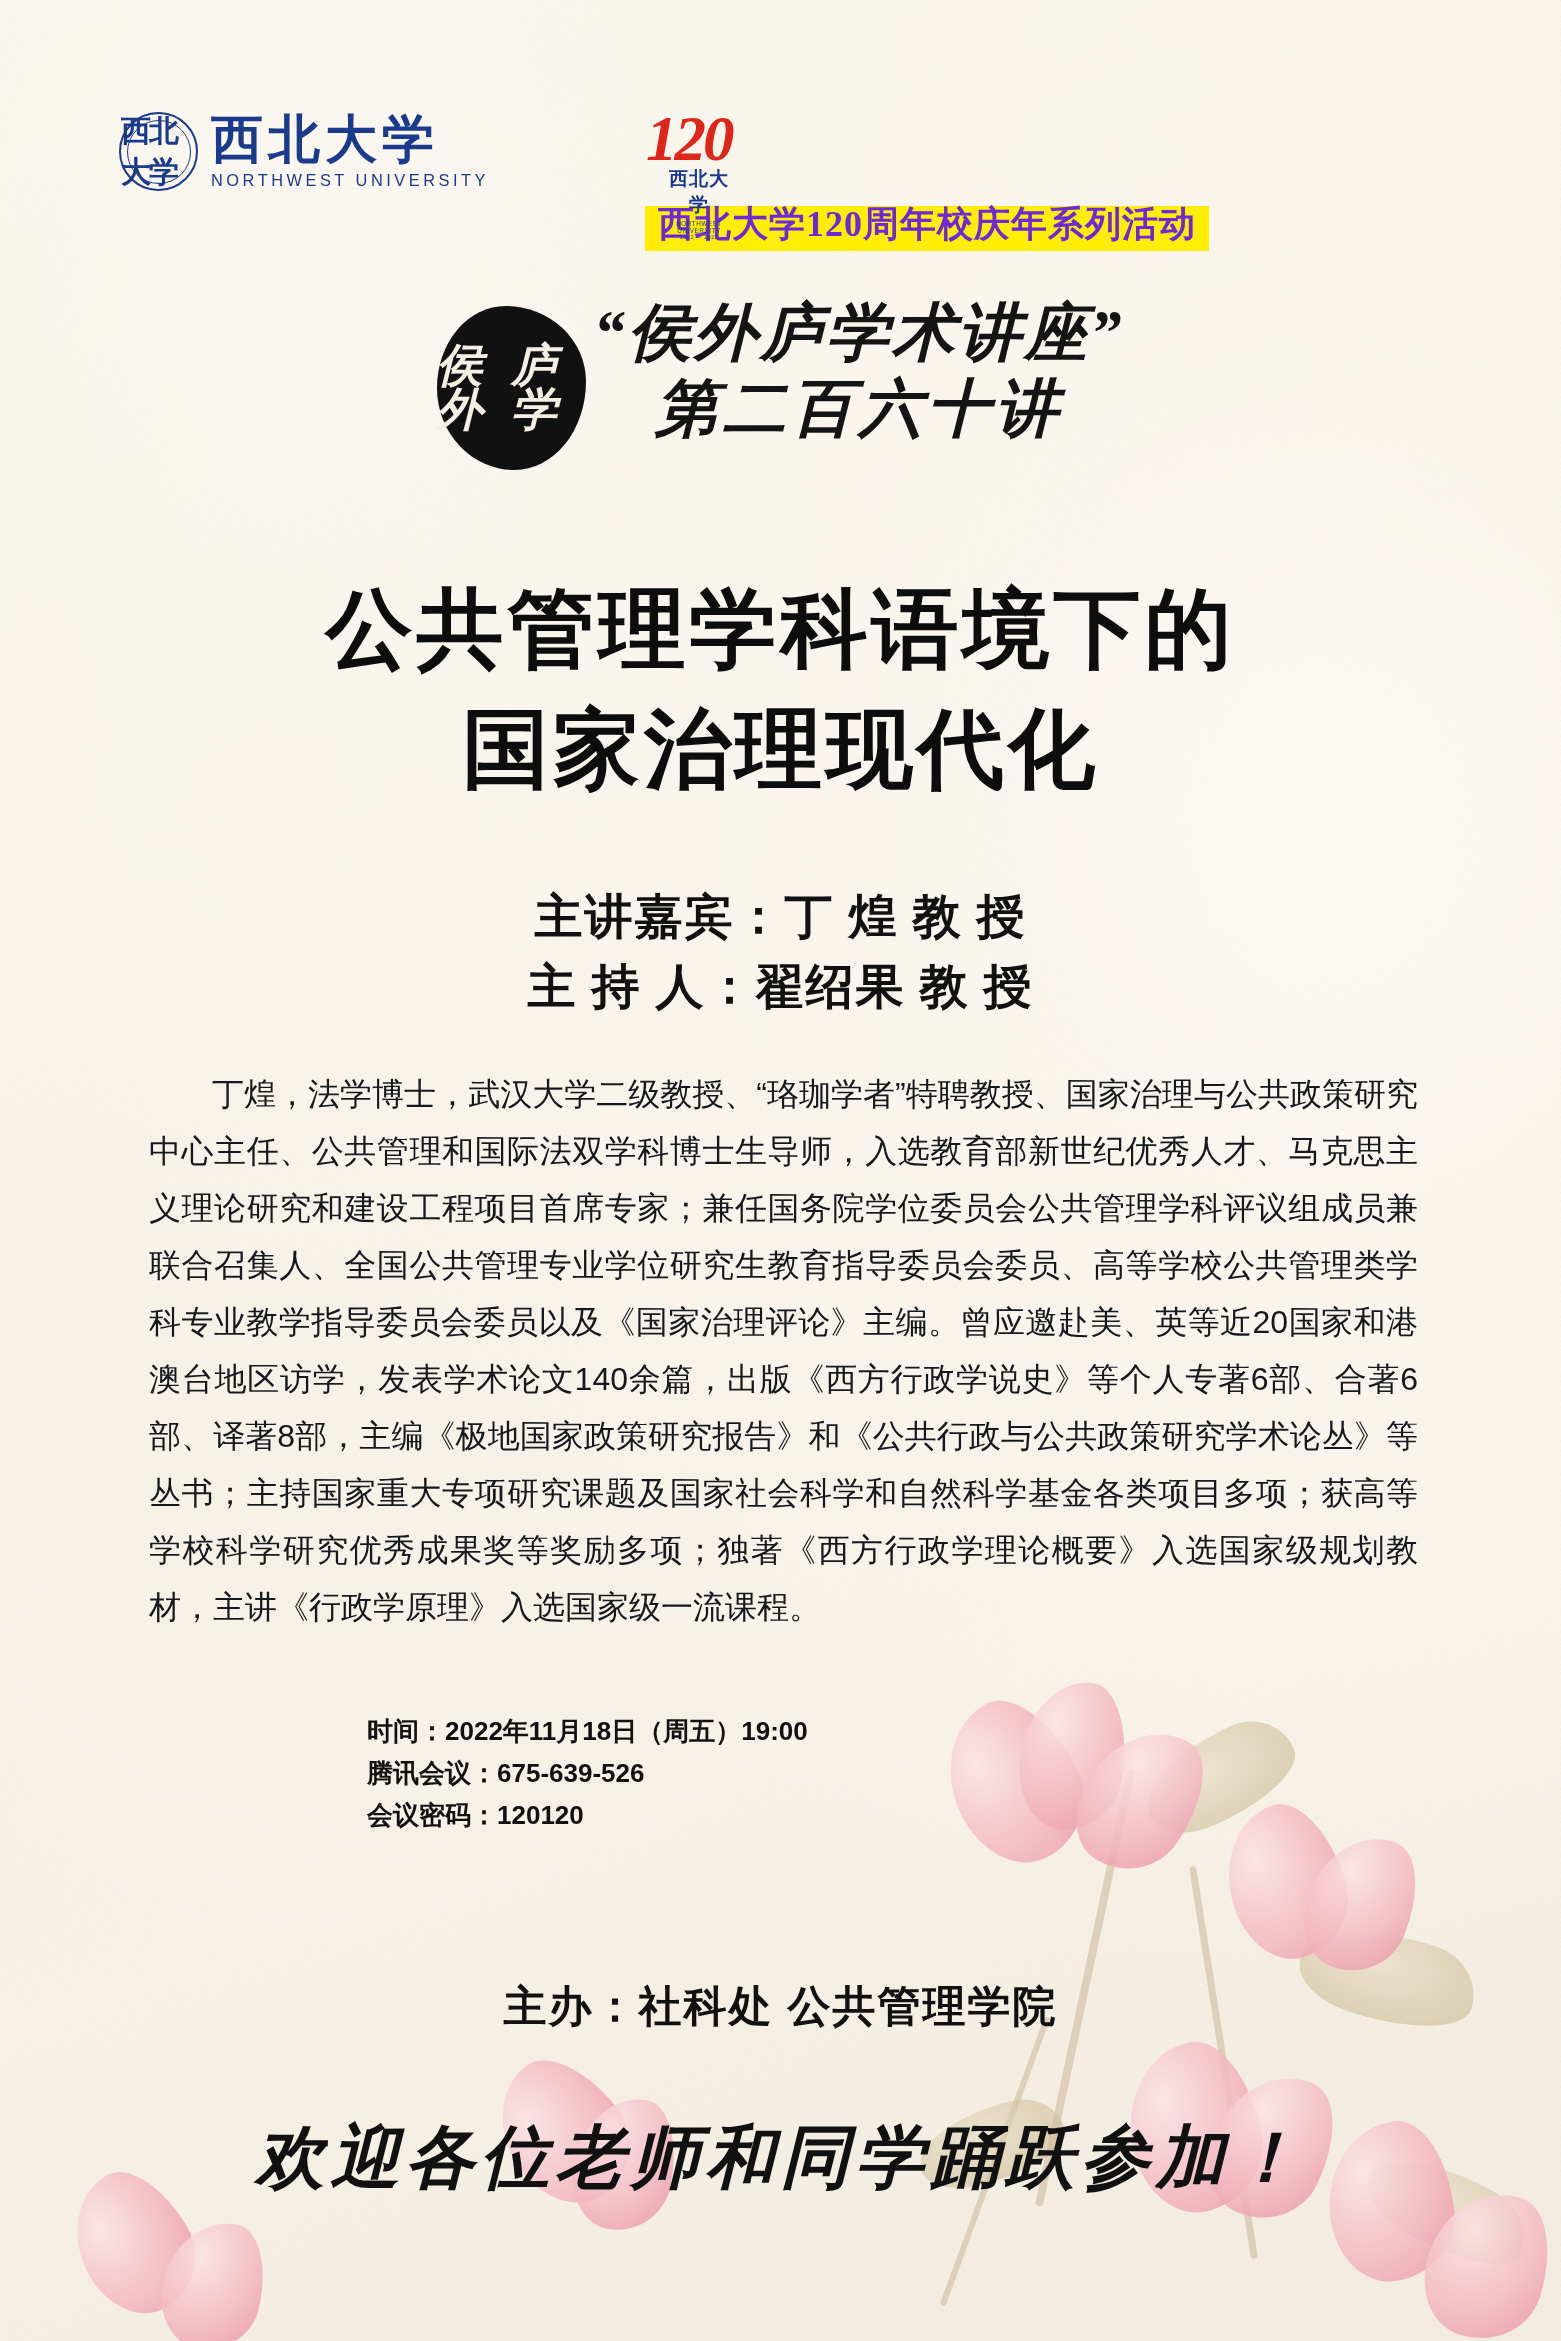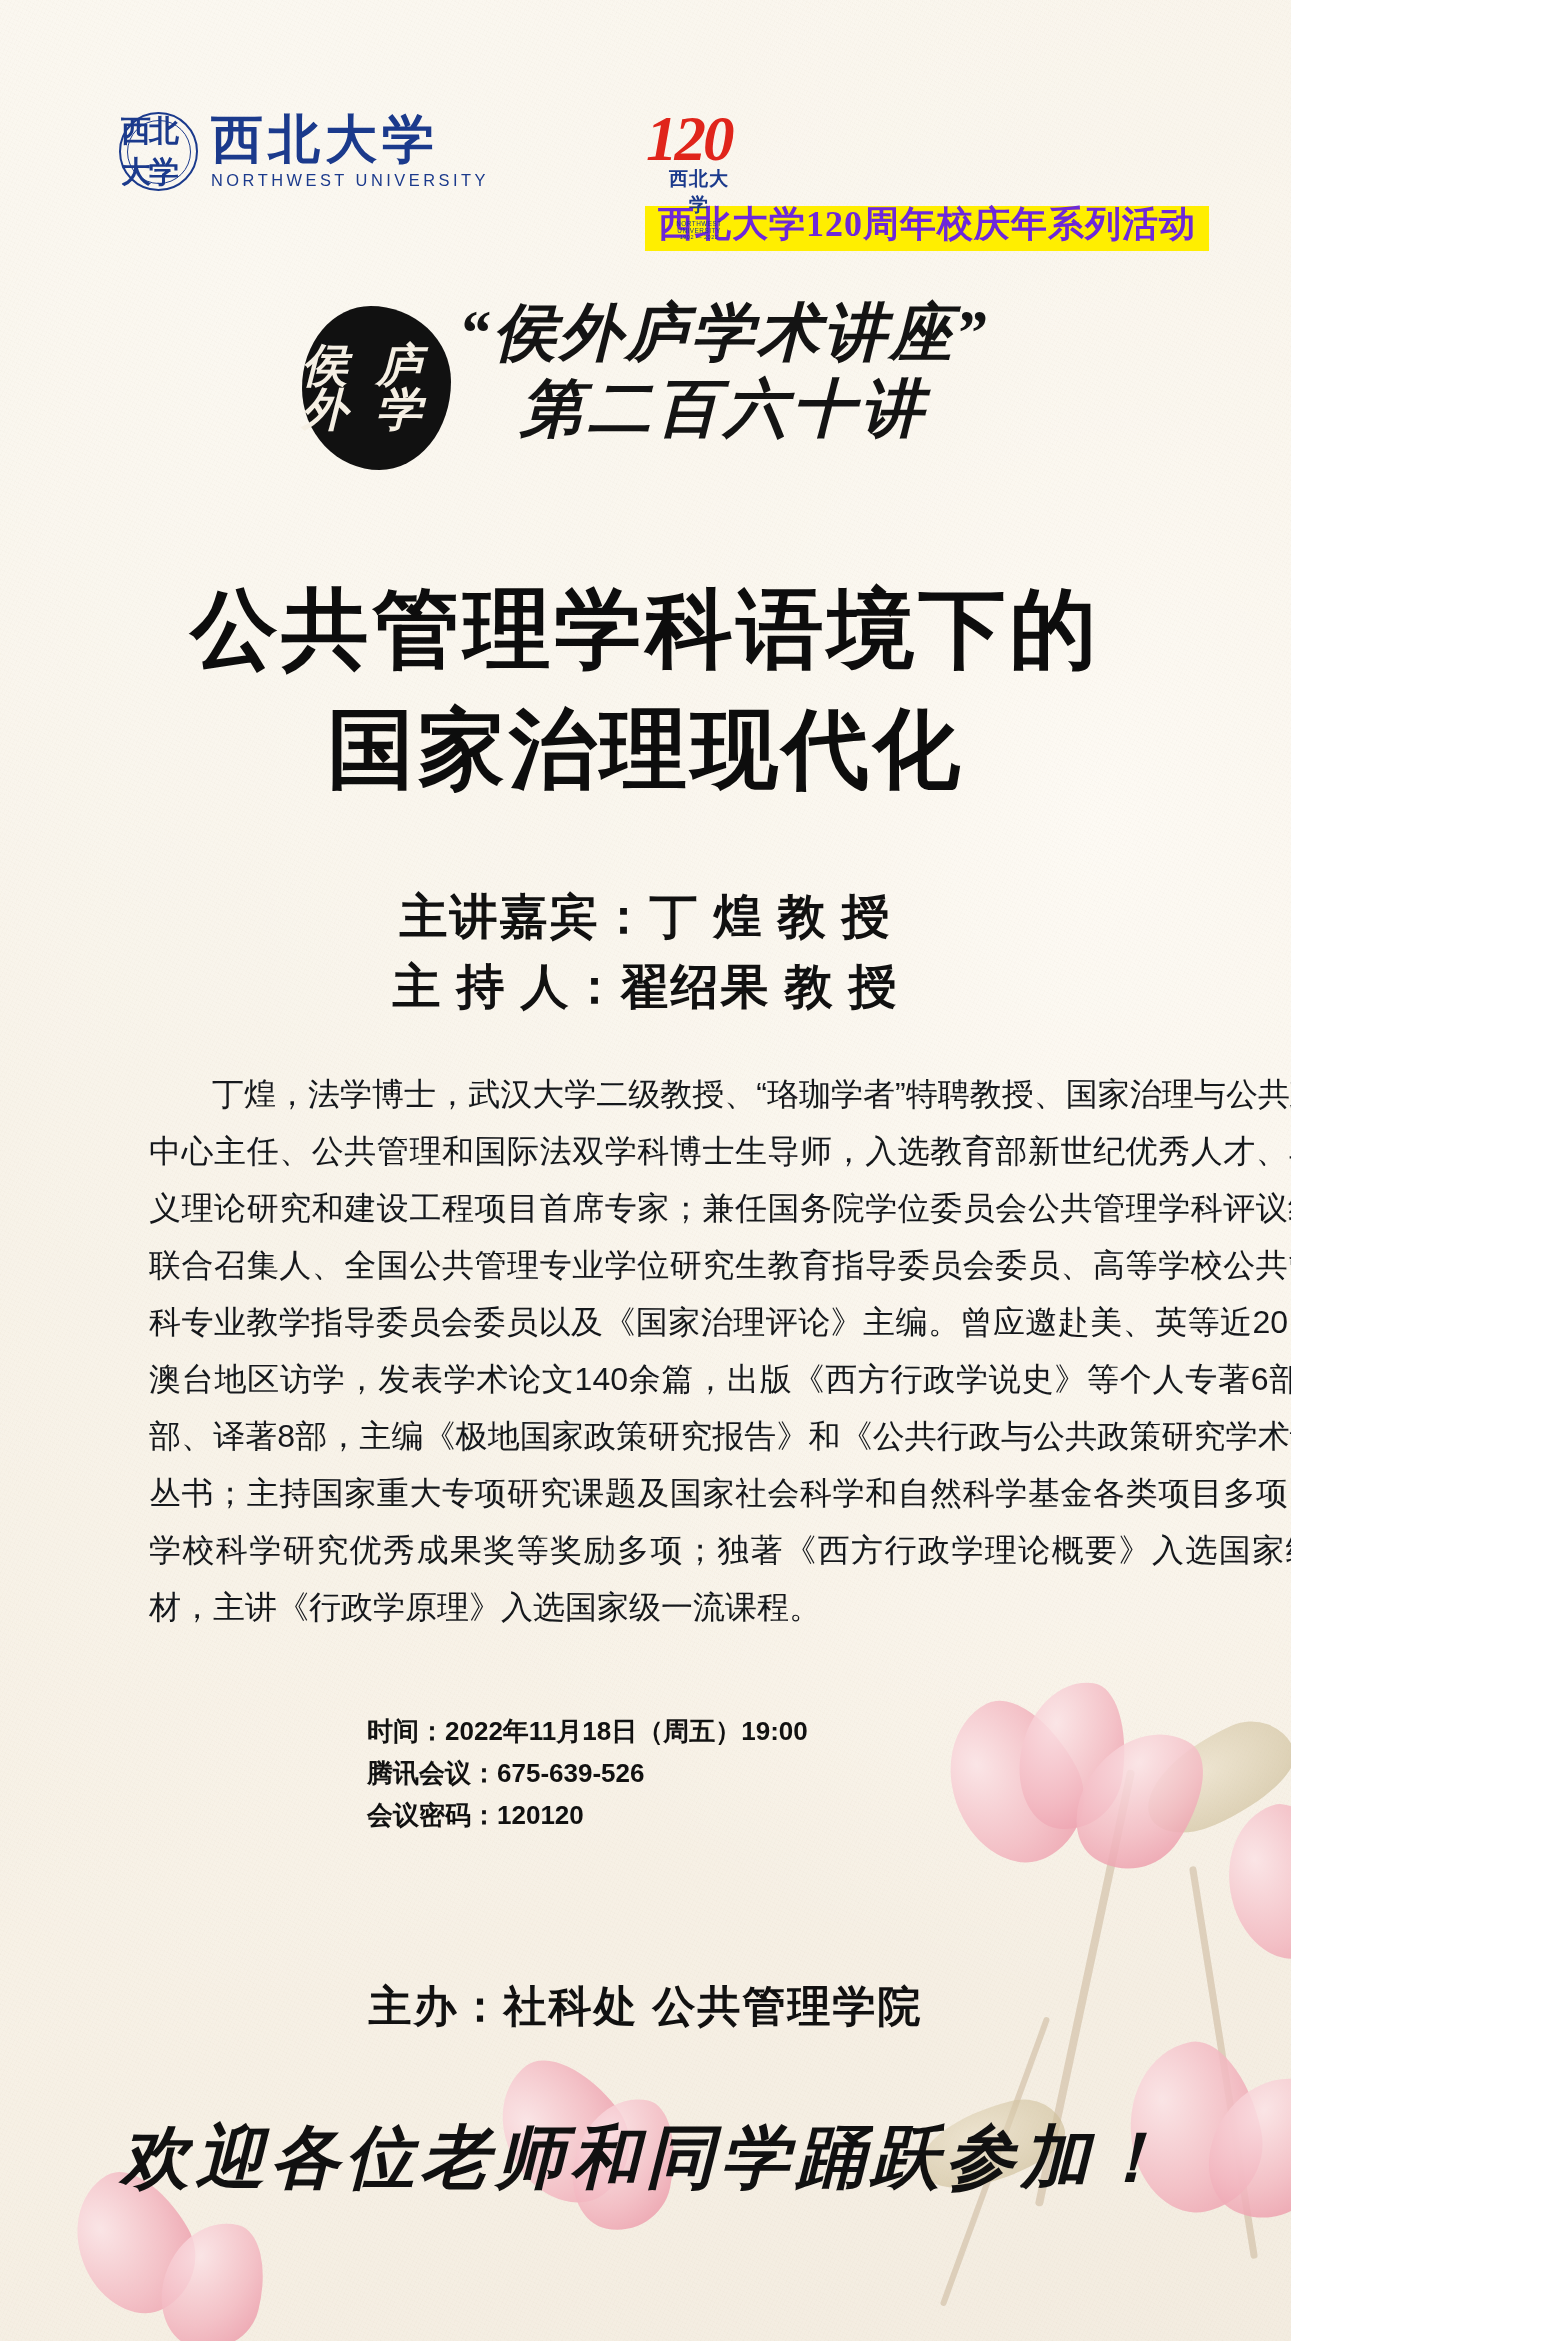--- a/index.html
+++ b/index.html
@@ -5,21 +5,21 @@
   html, body {
     margin: 0;
     padding: 0;
     background: #ffffff;
   }
   body {
     font-family: "Liberation Sans", sans-serif;
   }
   .poster {
     position: relative;
-    width: 1291px;
+    width: 1561px;
     height: 2342px;
     overflow: hidden;
     background: #f7f2e9;
     background-image:
       radial-gradient(ellipse at 20% 10%, #fbf8f1 0%, rgba(251,248,241,0) 60%),
       radial-gradient(ellipse at 85% 35%, #fdfaf4 0%, rgba(253,250,244,0) 55%),
       linear-gradient(160deg, #f9f5ec 0%, #f5efe3 40%, #f7f1e6 70%, #f3ece0 100%);
   }
   
   .paper-texture {

